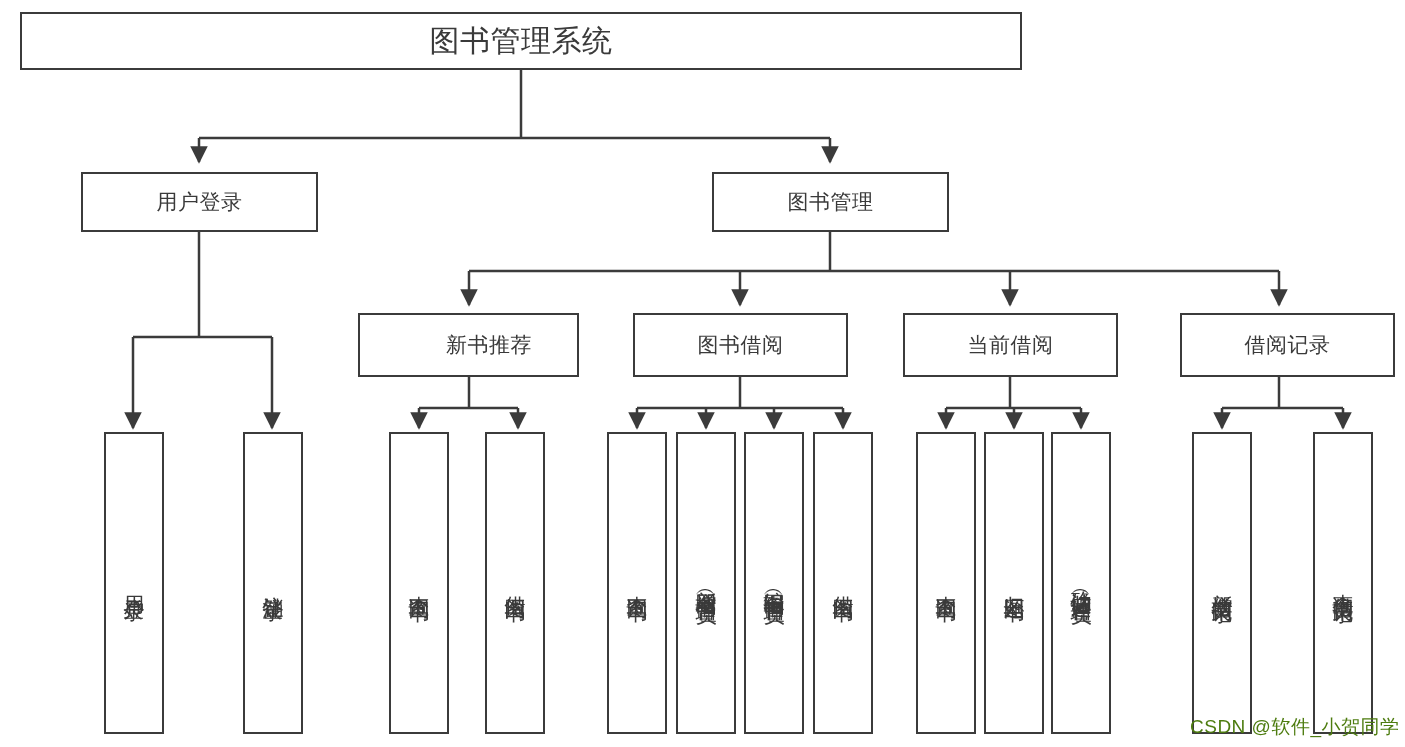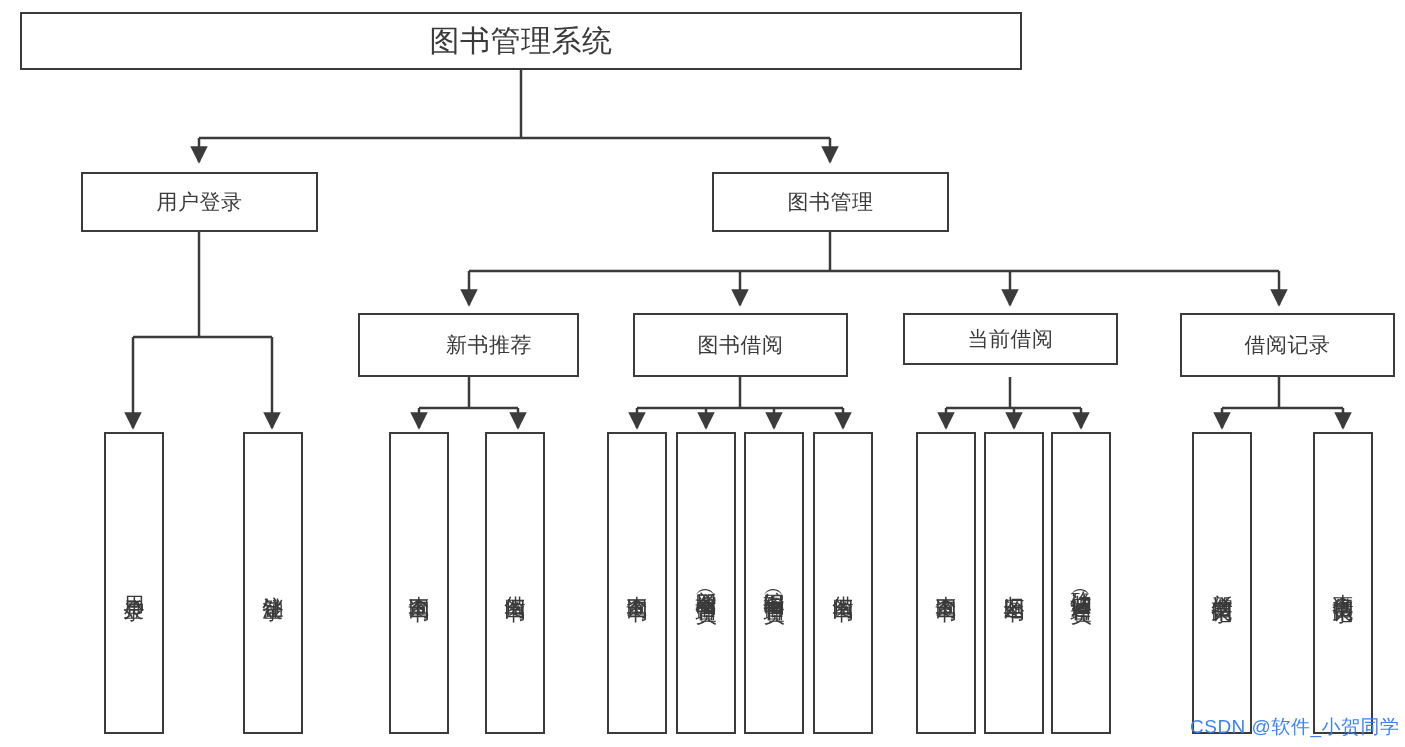--- a/index.html
+++ b/index.html
@@ -50,21 +50,21 @@
   }
   .node.leaf .vtext {
     writing-mode: vertical-rl;
     text-orientation: upright;
     white-space: nowrap;
     line-height: 1.05;
     letter-spacing: 2px;
   }
   .watermark {
     position: absolute;
-    color: #3b82f6;
+    color: #4d7c0f;
     font-size: 19px;
     letter-spacing: 0.5px;
     white-space: nowrap;
     user-select: none;
   }
 </style>
 </head>
 <body>
 
 <div id="diagram-root">
@@ -129,21 +129,21 @@
   <div class="node horizontal" style="left:712px; top:172px; width:237px; height:60px;">
     <span>图书管理</span>
   </div>
 
   <div class="node horizontal" style="left:358px; top:313px; width:221px; height:64px;padding-left:41px;">
     <span>新书推荐</span>
   </div>
   <div class="node horizontal" style="left:633px; top:313px; width:215px; height:64px;">
     <span>图书借阅</span>
   </div>
-  <div class="node horizontal" style="left:903px; top:313px; width:215px; height:52px;">
+  <div class="node horizontal" style="left:903px; top:313px; width:215px; height:64px;">
     <span>当前借阅</span>
   </div>
   <div class="node horizontal" style="left:1172px; top:313px; width:215px; height:64px;margin-left:8px;">
     <span>借阅记录</span>
   </div>
 
   <div class="node leaf" style="left:104px; top:432px; width:60px; height:302px;">
     <span class="vtext">用户登录</span>
   </div>
   <div class="node leaf" style="left:243px; top:432px; width:60px; height:302px;">

